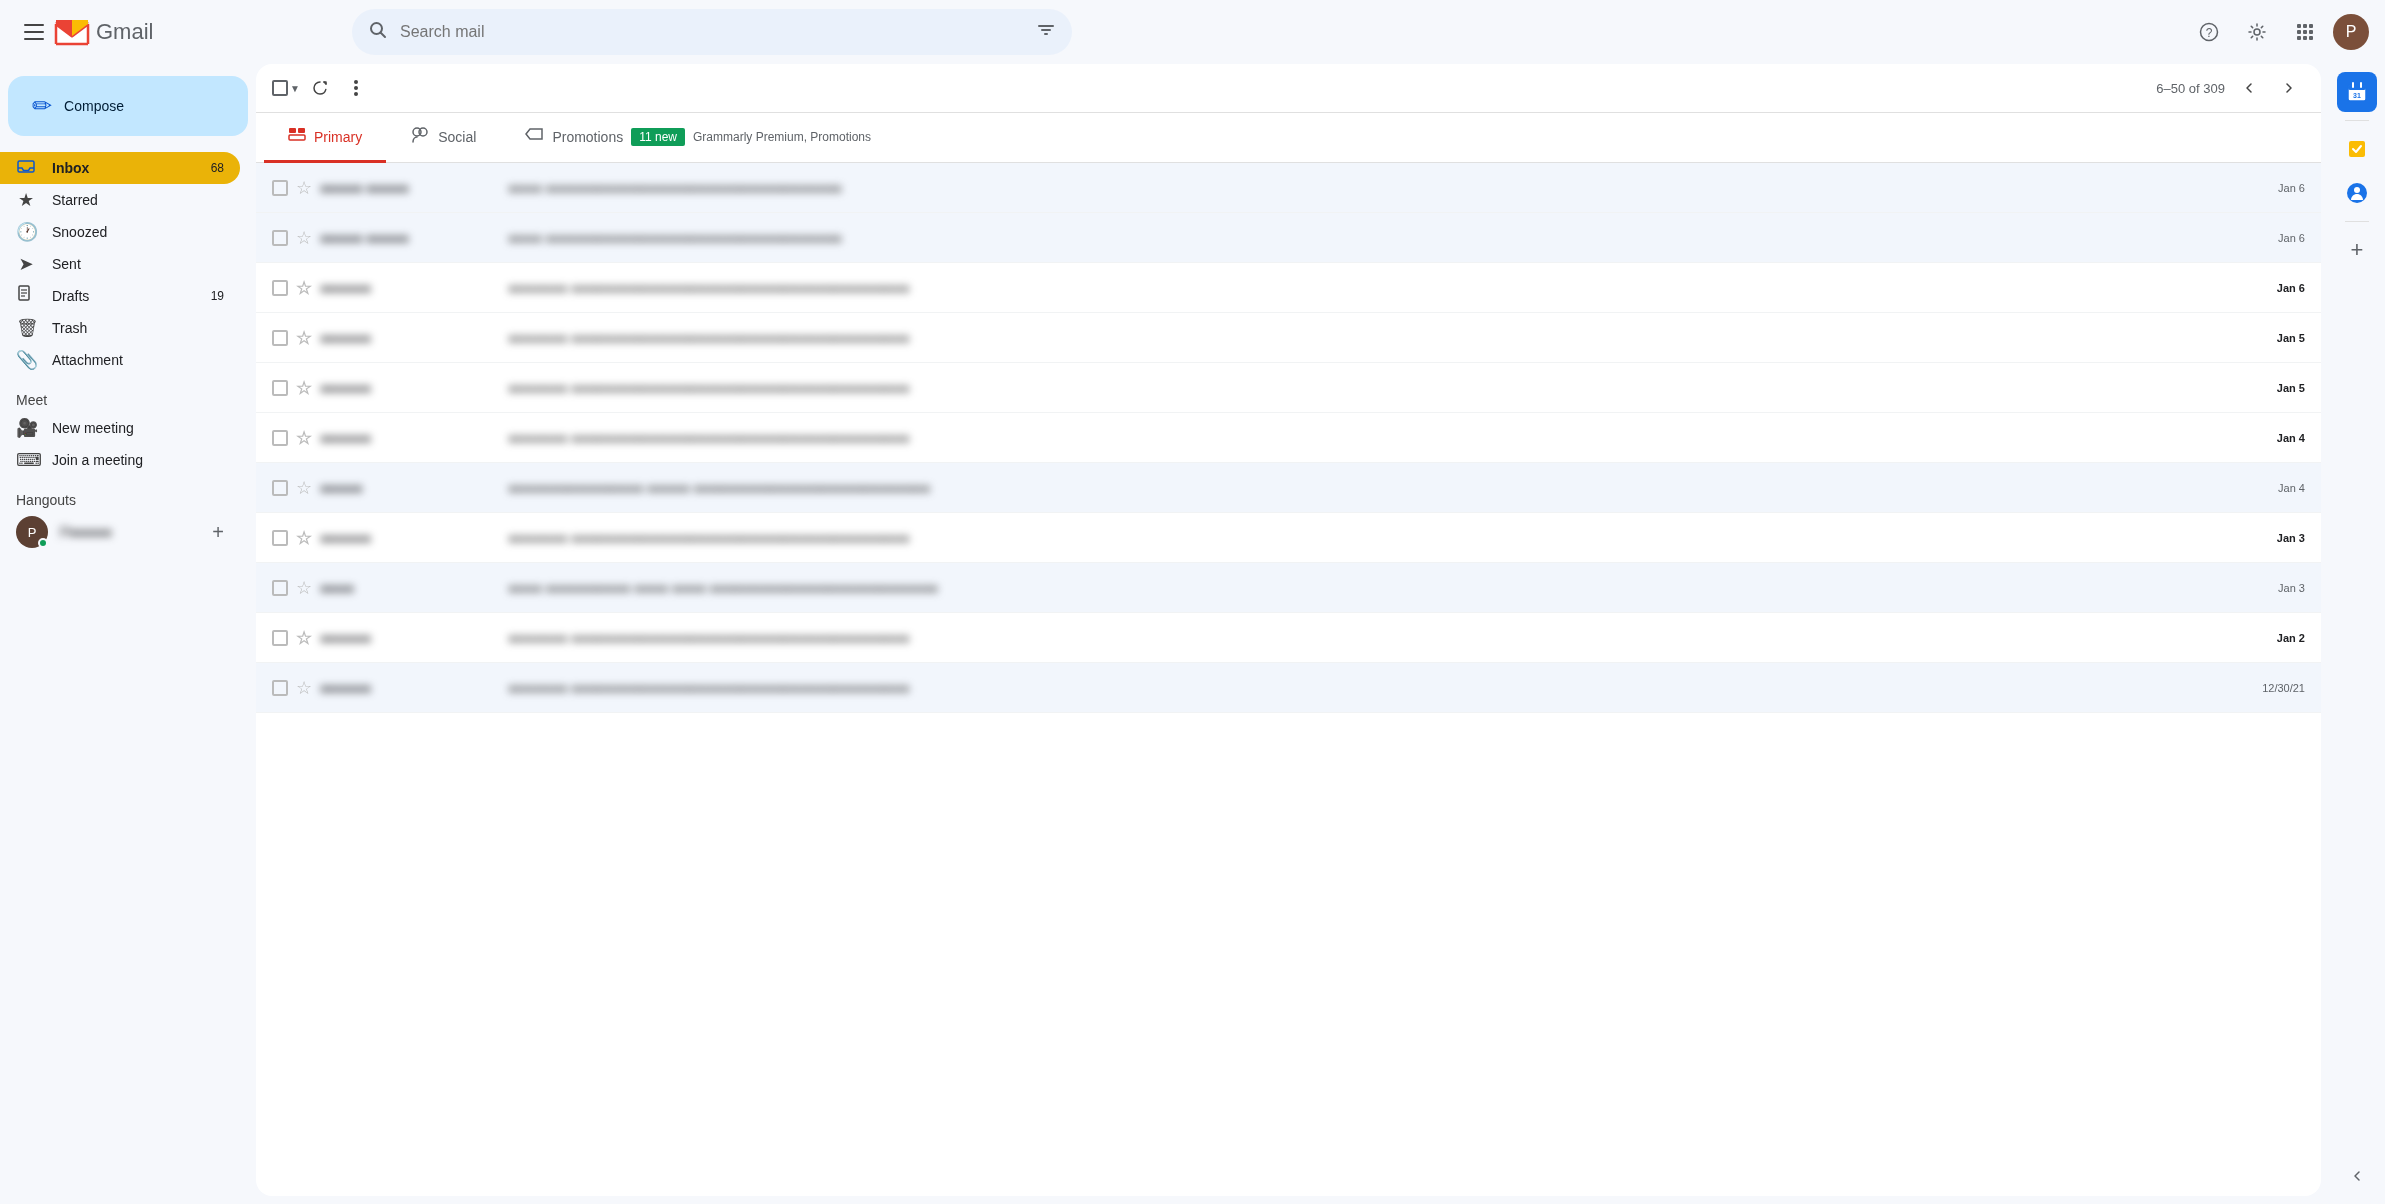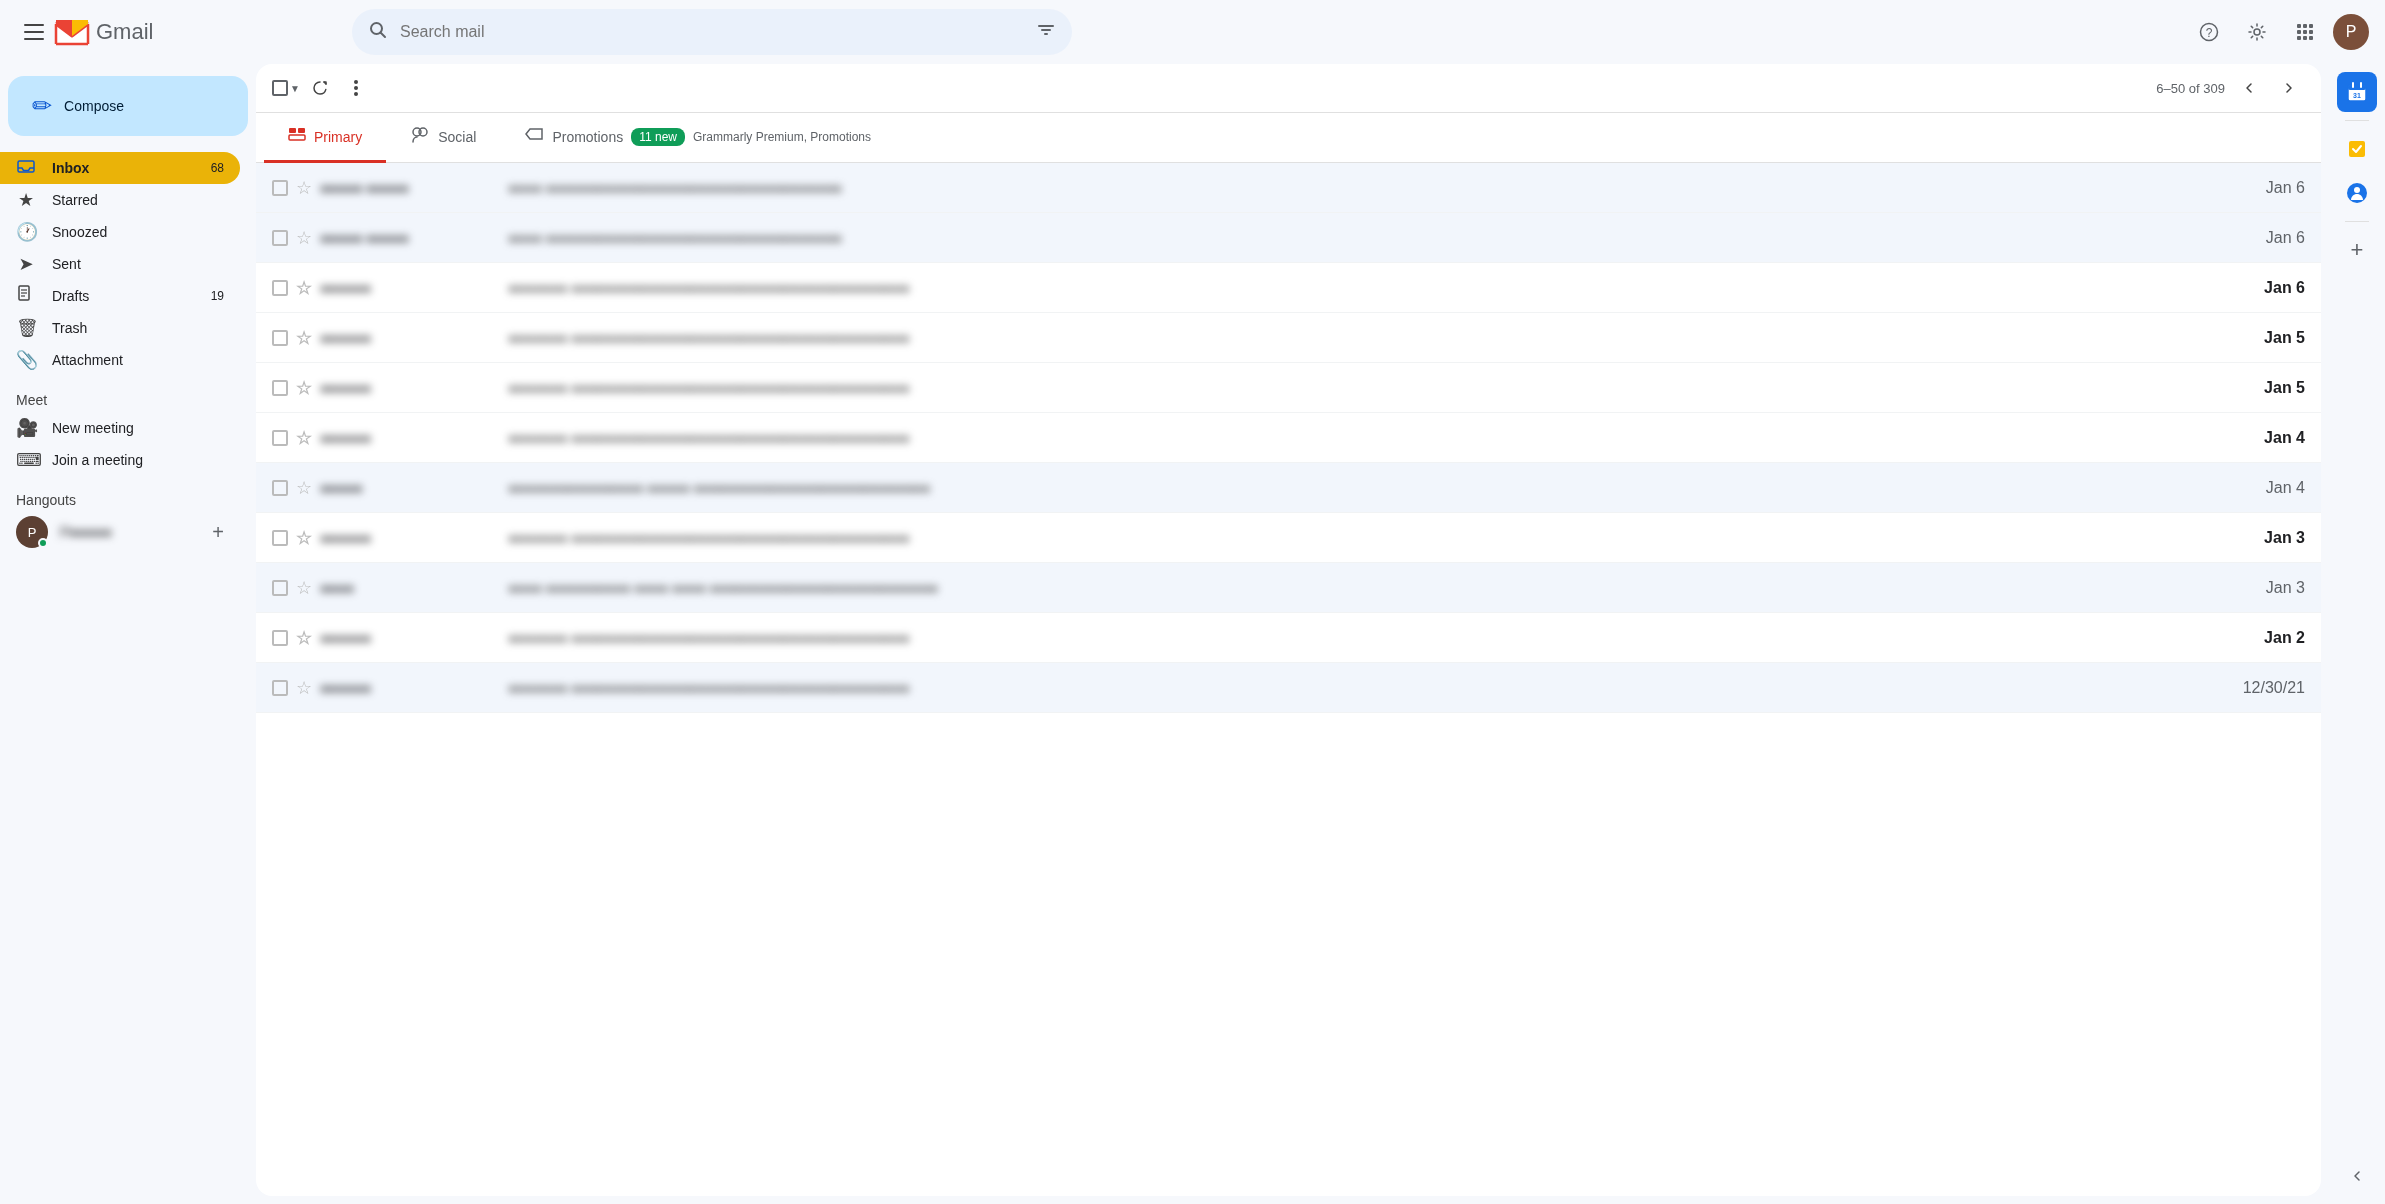--- a/index.html
+++ b/index.html
@@ -221,21 +221,21 @@
       color: #d93025;
       border-bottom-color: #d93025;
       font-weight: 500;
     }
     .tab-icon { font-size: 18px; }
     .tab-badge {
       background: #0f9d58;
       color: white;
       font-size: 12px;
       padding: 2px 8px;
-      border-radius: 8px;
+      border-radius: 2px;
       font-weight: 500;
     }
     .tab-subtitle { font-size: 12px; color: #5f6368; }
 
     
     .email-list { overflow-y: auto; flex: 1; }
     .email-row {
       display: flex;
       align-items: center;
       padding: 0 16px;
@@ -259,21 +259,21 @@
     }
     .email-row .subject-snippet {
       flex: 1;
       font-size: 14px;
       overflow: hidden;
       text-overflow: ellipsis;
       white-space: nowrap;
       color: #444;
     }
     .email-row .date {
-      font-size: 16px;
+      font-size: 11px;
       color: #5f6368;
       white-space: nowrap;
       min-width: 50px;
       text-align: right;
     }
     .email-row.unread .date { font-weight: 700; color: #202124; }
 
     
     .blurred {
       filter: blur(4px);

